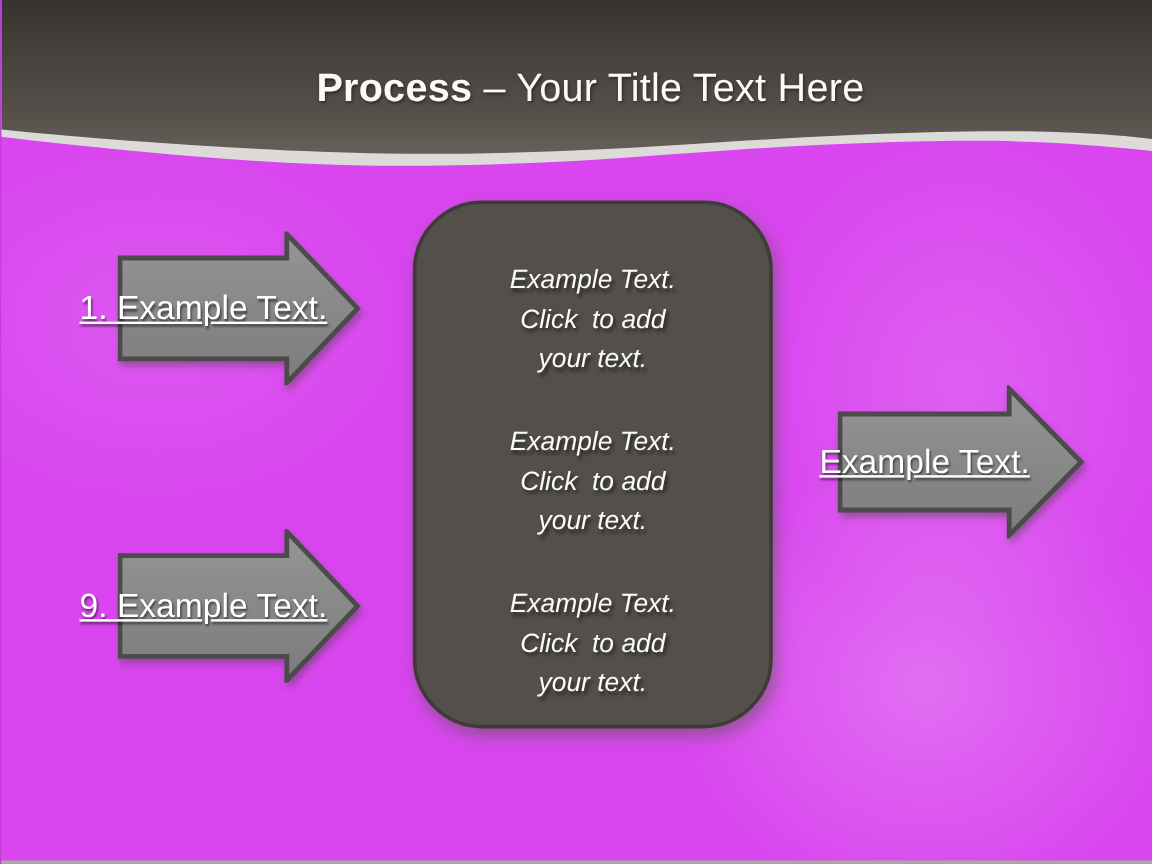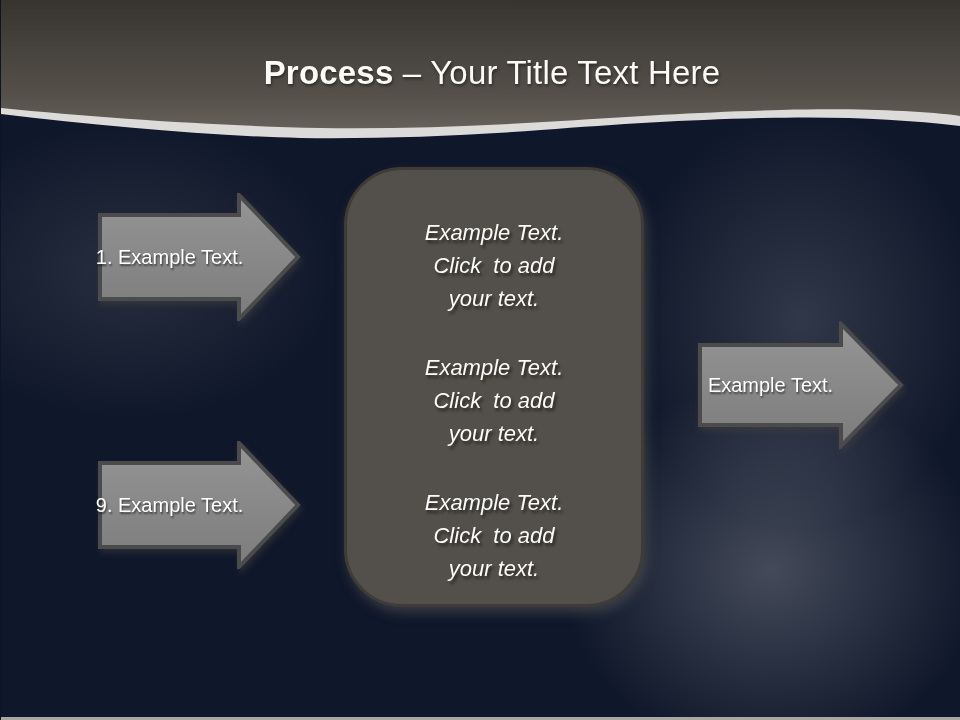--- a/index.html
+++ b/index.html
@@ -1,18 +1,18 @@
 <!DOCTYPE html>
 <html><head>
 <meta charset="utf-8">
 <style>
   html,body{margin:0;padding:0;background:#888;}
   .slide{
     position:relative;width:960px;height:720px;overflow:hidden;
-    background:#0f172a;
+    background:#d946ef;
     font-family:"Liberation Sans", sans-serif;
     border-left:1px solid rgba(0,0,0,0.10);
   }
   
   .blob{position:absolute;pointer-events:none;}
   .blob1{left:560px;top:380px;width:420px;height:380px;
     background:radial-gradient(closest-side, rgba(255,255,255,0.22), rgba(255,255,255,0));}
   .blob2{left:620px;top:110px;width:360px;height:420px;
     background:radial-gradient(closest-side, rgba(255,255,255,0.14), rgba(255,255,255,0));}
   .blob3{left:-80px;top:120px;width:420px;height:300px;
@@ -28,22 +28,23 @@
   }
   .title .t-bold{font-weight:700;}
   .title .t-rest{font-weight:400;}
 
   .arrow{position:absolute;width:204px;height:128px;}
   .arrow svg{position:absolute;left:0;top:0;display:block;
     filter:drop-shadow(2px 4px 3px rgba(70,68,65,0.45));}
   .arrow .arrow-label{
     position:absolute;left:2px;top:22px;width:139px;height:84px;
     display:flex;align-items:center;justify-content:center;
-    color:#ffffff;font-size:20px;white-space:pre;
+    color:#ffffff;font-size:28px;white-space:pre;
     text-shadow:1px 2px 2px rgba(0,0,0,0.55);
+    text-decoration:underline;
   }
   .arrow-right{width:208px;}
   .arrow-right .arrow-label{left:2px;top:24px;width:141px;height:80px;}
 
   .center-box{
     position:absolute;left:343px;top:167px;width:300px;height:440px;
     box-sizing:border-box;border:3px solid #3f3c38;border-radius:58px;
     background:#53504b;
     box-shadow:3px 6px 12px rgba(90,88,84,0.55);
     display:flex;flex-direction:column;justify-content:center;align-items:center;

